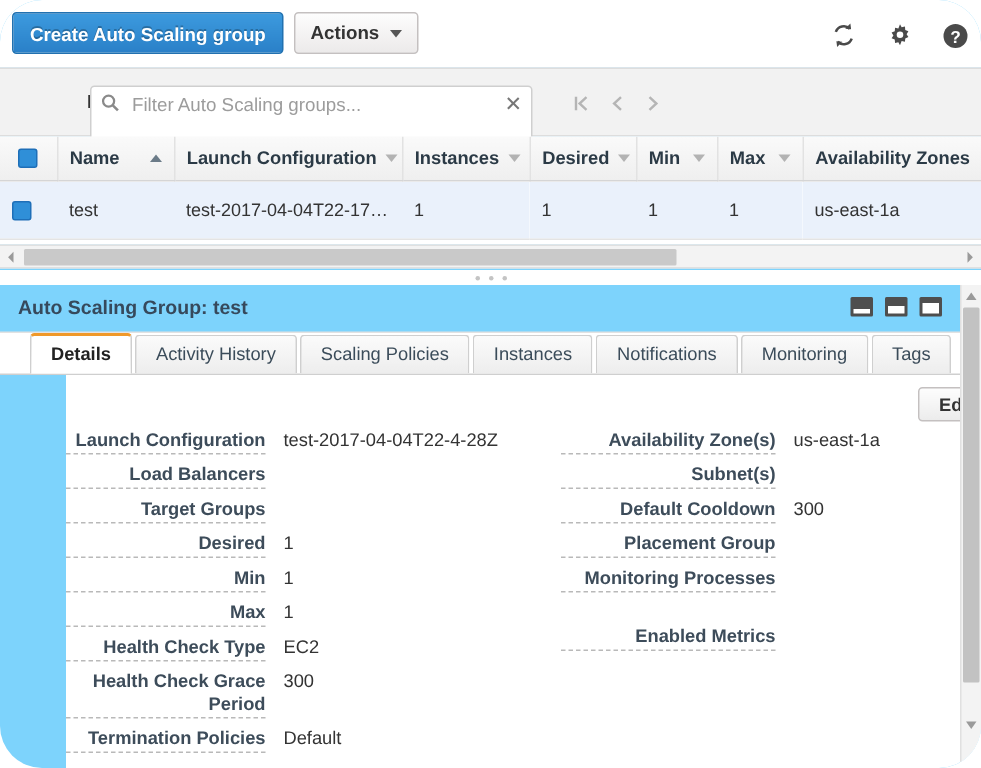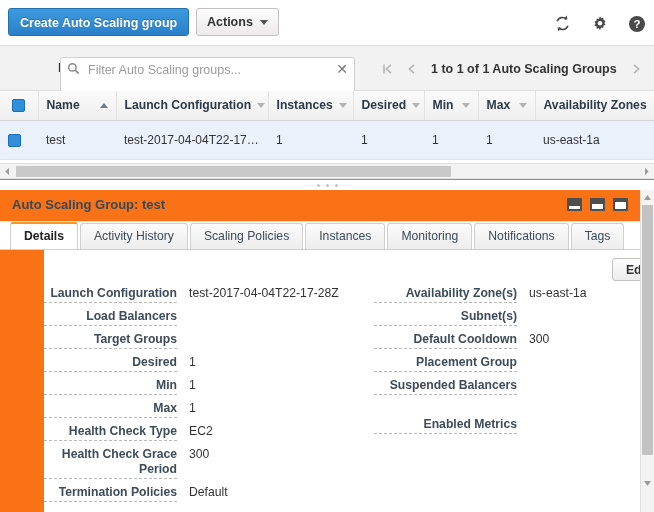--- a/index.html
+++ b/index.html
@@ -5,21 +5,21 @@
   html, body {
     margin: 0; padding: 0;
     width: 654px; height: 512px;
     overflow: hidden;
     background: #ffffff;
     font-family: "Liberation Sans", sans-serif;
     font-size: 12px;
     color: #333333;
     -webkit-font-smoothing: antialiased;
   }
-  .app { position: relative; width: 654px; height: 512px; overflow: hidden; background:#f97316; }
+  .app { position: relative; width: 654px; height: 512px; overflow: hidden; background:#7dd3fc;border-radius:28px; }
 
   
   .toolbar {
     position: absolute; left: 0; top: 0; width: 654px; height: 45px;
     background: #ffffff;
   }
   .btn-create {
     position: absolute; left: 8px; top: 8px;
     height: 28px; padding: 0 11px;
     background: linear-gradient(to bottom, #3c9ade 0%, #2a80c8 100%);
@@ -180,21 +180,21 @@
   .li.a i { bottom: 2px; height: 3px; }
   .li.b i { bottom: 2px; height: 5px; }
   .li.c i { bottom: 2px; height: 7px; }
 
   
   .tabs {
     position: absolute; left: 0; top: 222px; width: 654px; height: 28px;
     border-bottom: 1px solid #cfcfcf;
     box-sizing: border-box;
     display: flex; align-items: flex-end;
-    padding-left: 10px;
+    padding-left: 20px;
     background: #ffffff;
     overflow: hidden;
   }
   .tab {
     height: 26px; line-height: 25px; padding: 0 13px;
     background: linear-gradient(to bottom, #fbfbfb 0%, #ededed 100%);
     border: 1px solid #cfcfcf;
     border-bottom: none;
     border-radius: 3px 3px 0 0;
     font-size: 12.2px; color: #3b4c5a;
@@ -310,21 +310,20 @@
         <svg width="11" height="12" viewBox="0 0 11 12">
           <line x1="2" y1="1.5" x2="2" y2="10.5" stroke="#b5b5b5" stroke-width="1.6"></line>
           <path d="M9 1.8L4.4 6 9 10.2" fill="none" stroke="#b5b5b5" stroke-width="1.6"></path>
         </svg>
       </span>
       <span class="pg-btn">
         <svg width="9" height="12" viewBox="0 0 9 12">
           <path d="M7 1.8L2.4 6 7 10.2" fill="none" stroke="#b5b5b5" stroke-width="1.6"></path>
         </svg>
       </span>
-      <span class="pg-text">1 to 1 of 1 Auto Scaling Groups</span>
       <span class="pg-btn">
         <svg width="9" height="12" viewBox="0 0 9 12">
           <path d="M2 1.8L6.6 6 2 10.2" fill="none" stroke="#b5b5b5" stroke-width="1.6"></path>
         </svg>
       </span>
     </div>
   </div>
 
   <div class="table-area">
     <table class="grid">
@@ -437,34 +436,34 @@
           <i></i>
         </span>
     </div>
   </div>
 
   <div class="tabs">
     <div class="tab active">Details</div>
     <div class="tab">Activity History</div>
     <div class="tab">Scaling Policies</div>
     <div class="tab">Instances</div>
+    <div class="tab">Notifications</div>
     <div class="tab">Monitoring</div>
-    <div class="tab">Notifications</div>
     <div class="tab">Tags</div>
   </div>
 
   <div class="detail-body">
     <div class="btn-edit">Edit</div>
 
     <div class="cols">
 
       <div class="col col-l">
         <div class="frow">
           <span class="flabel">Launch Configuration</span>
-          <span class="fval">test-2017-04-04T22-17-28Z</span>
+          <span class="fval">test-2017-04-04T22-4-28Z</span>
         </div>
         <div class="frow">
           <span class="flabel">Load Balancers</span>
           <span class="fval"></span>
         </div>
         <div class="frow">
           <span class="flabel">Target Groups</span>
           <span class="fval"></span>
         </div>
         <div class="frow">
@@ -504,21 +503,21 @@
         </div>
         <div class="frow">
           <span class="flabel">Default Cooldown</span>
           <span class="fval">300</span>
         </div>
         <div class="frow">
           <span class="flabel">Placement Group</span>
           <span class="fval"></span>
         </div>
         <div class="frow">
-          <span class="flabel">Suspended Balancers</span>
+          <span class="flabel">Monitoring Processes</span>
           <span class="fval"></span>
         </div>
         <div class="spacer-row"></div>
         <div class="frow">
           <span class="flabel">Enabled Metrics</span>
           <span class="fval"></span>
         </div>
       </div>
 
     </div>

